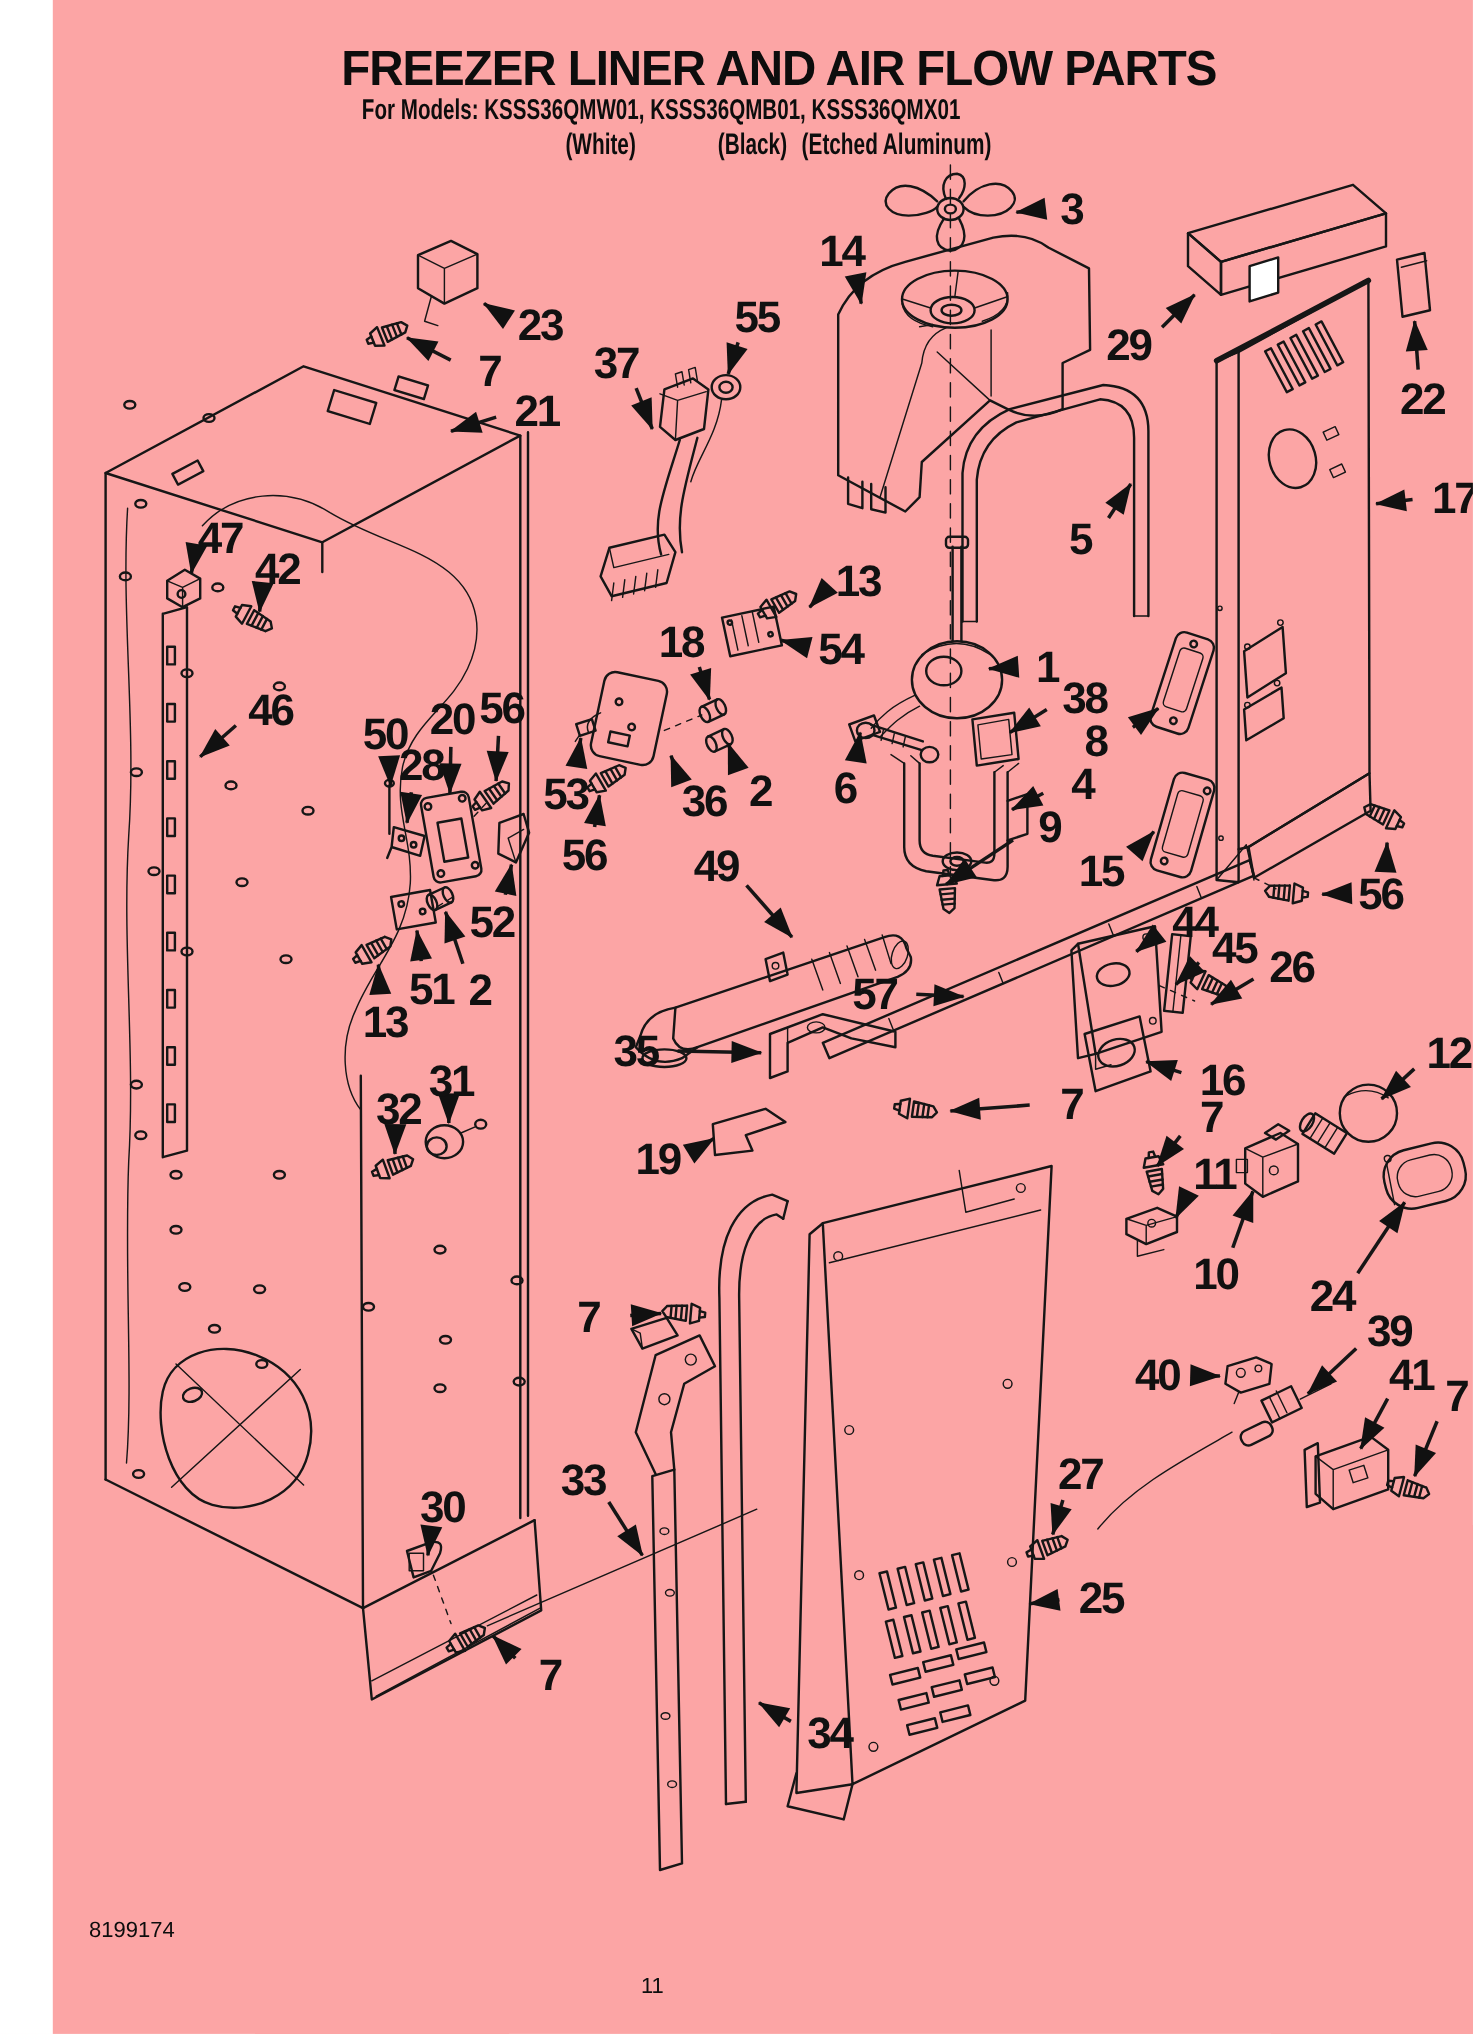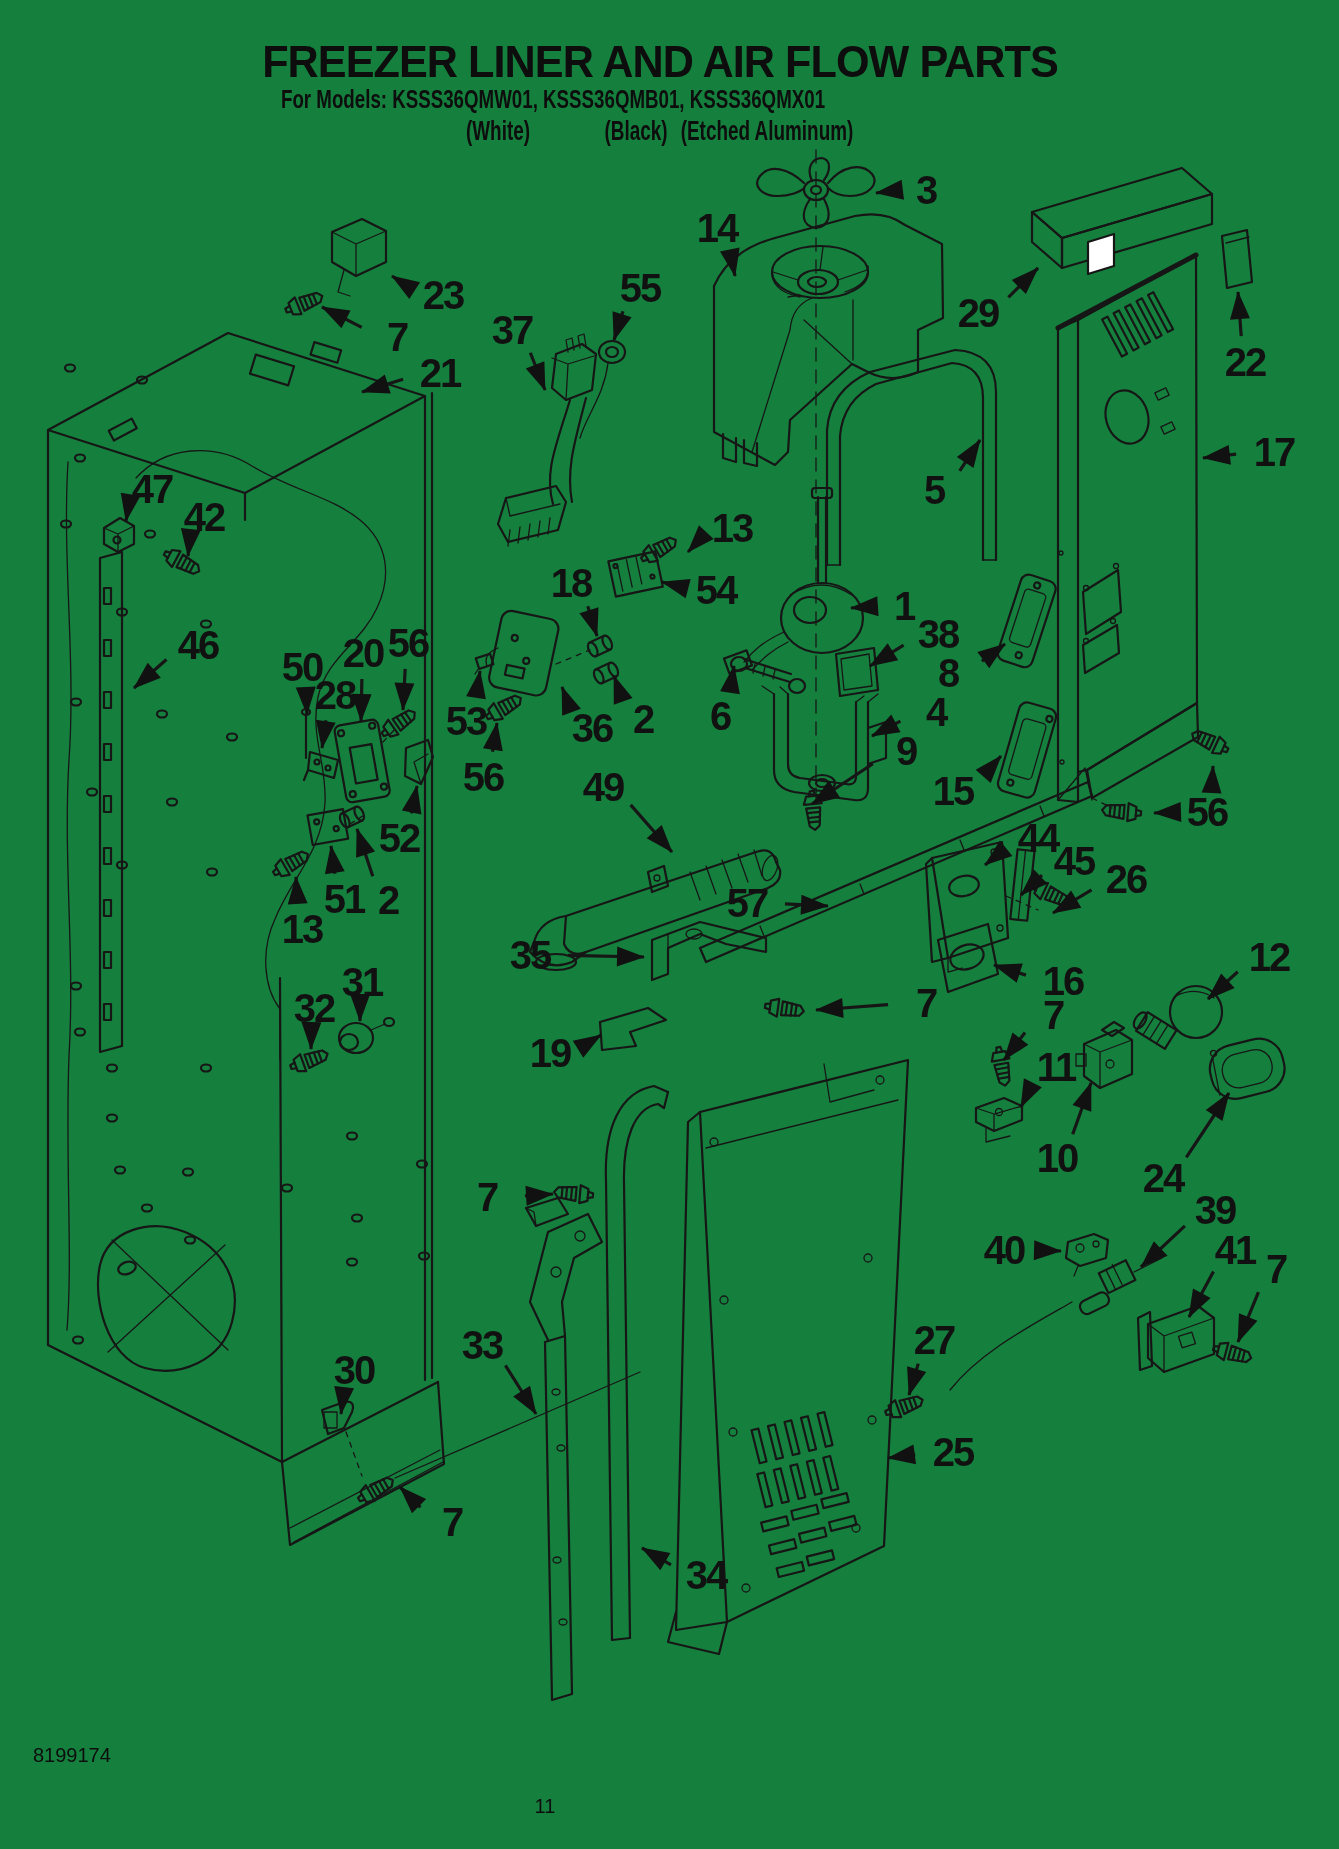--- a/index.html
+++ b/index.html
@@ -1,17 +1,17 @@
 <!DOCTYPE html>
 <html><head>
 <meta charset="utf-8">
 <style>
   html,body{margin:0;padding:0;background:#ffffff;}
   body{width:1339px;height:1849px;position:relative;font-family:"Liberation Sans",sans-serif;color:#0d0d0d;}
-  .page{position:absolute;inset:0;background:#15803d;overflow:hidden;}
+  .page{position:absolute;inset:0;background:#fca5a5;overflow:hidden;margin-left:48px;}
   .abs{position:absolute;white-space:nowrap;}
   .title{font-size:45px;font-weight:bold;letter-spacing:-1px;transform:translateX(-50%) scaleX(0.96);}
   .subtitle{font-size:26px;font-weight:bold;transform:translateX(-50%) scaleX(0.72);}
   .finish{font-size:27px;font-weight:bold;transform:translateX(-50%) scaleX(0.70);}
   .footer{font-size:20px;}
   svg{position:absolute;top:0;left:0;}
   .co-num{font-family:"Liberation Sans",sans-serif;font-size:40px;font-weight:bold;letter-spacing:-2px;fill:#111;}
   .ln, .ln *{fill:none;stroke:#161616;stroke-width:2.2;stroke-linecap:round;stroke-linejoin:round;}
   .thick{stroke-width:5 !important;}
   .thin{stroke-width:1.3 !important;}

